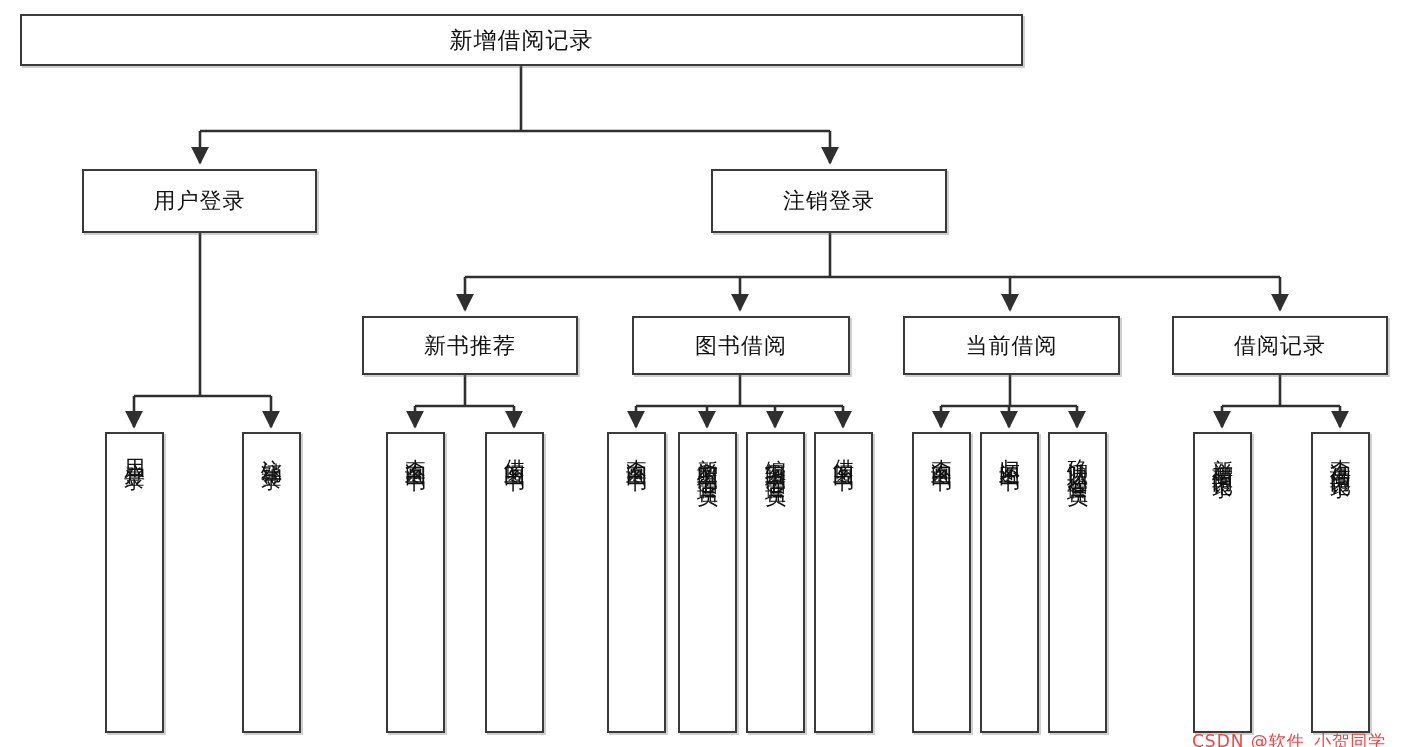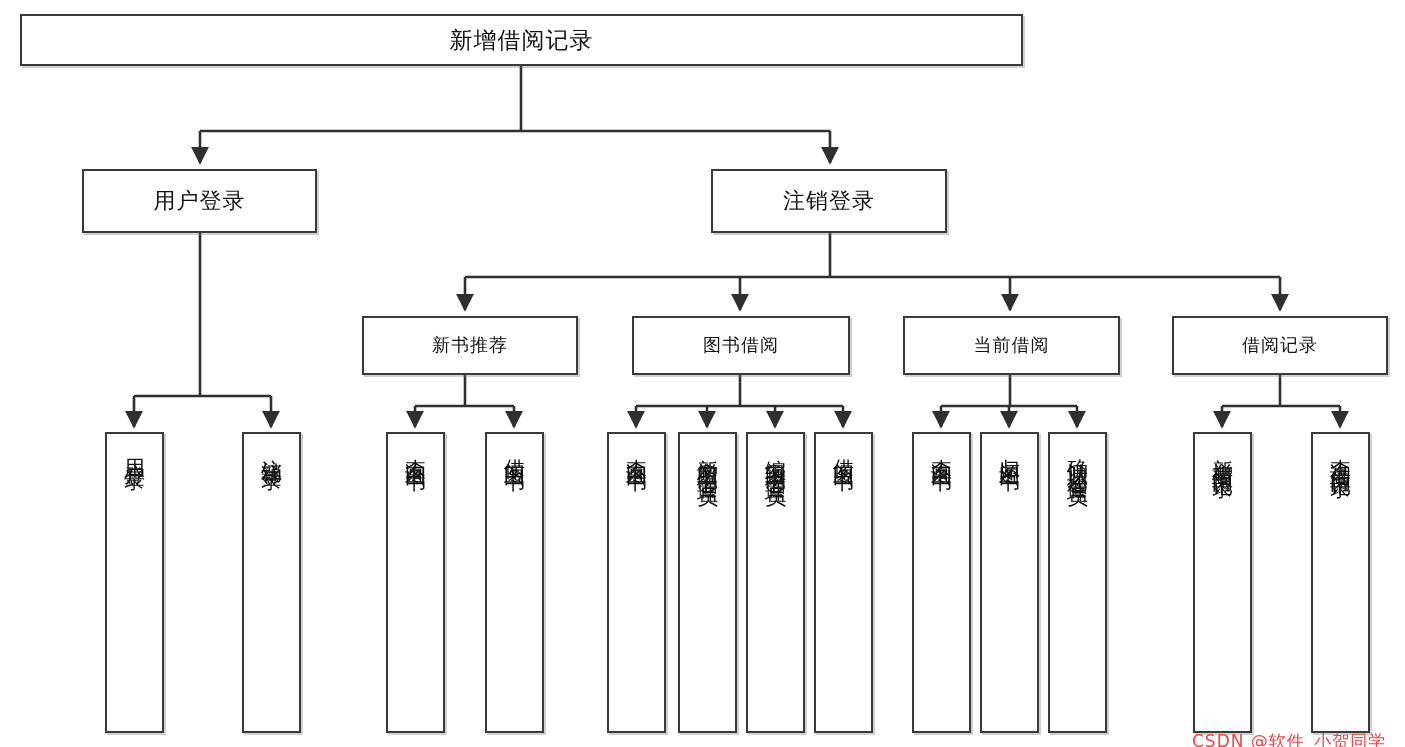--- a/index.html
+++ b/index.html
@@ -54,21 +54,21 @@
     white-space: normal;
     max-height: 285px;
   }
   .node.leaf {
     align-items: flex-start;
     justify-content: center;
     padding-top: 8px;
   }
   .node.level1 .node-label { font-size: 23px; }
   .node.level2 .node-label { font-size: 22px; }
-  .node.level3 .node-label { font-size: 18px; }
+  .node.level3 .node-label { font-size: 22px; }
   .watermark {
     position: absolute;
     font-size: 17px;
     color: #ef4444;
     letter-spacing: 1px;
     white-space: nowrap;
     user-select: none;
     margin-top: 16px;
   }
 </style>

